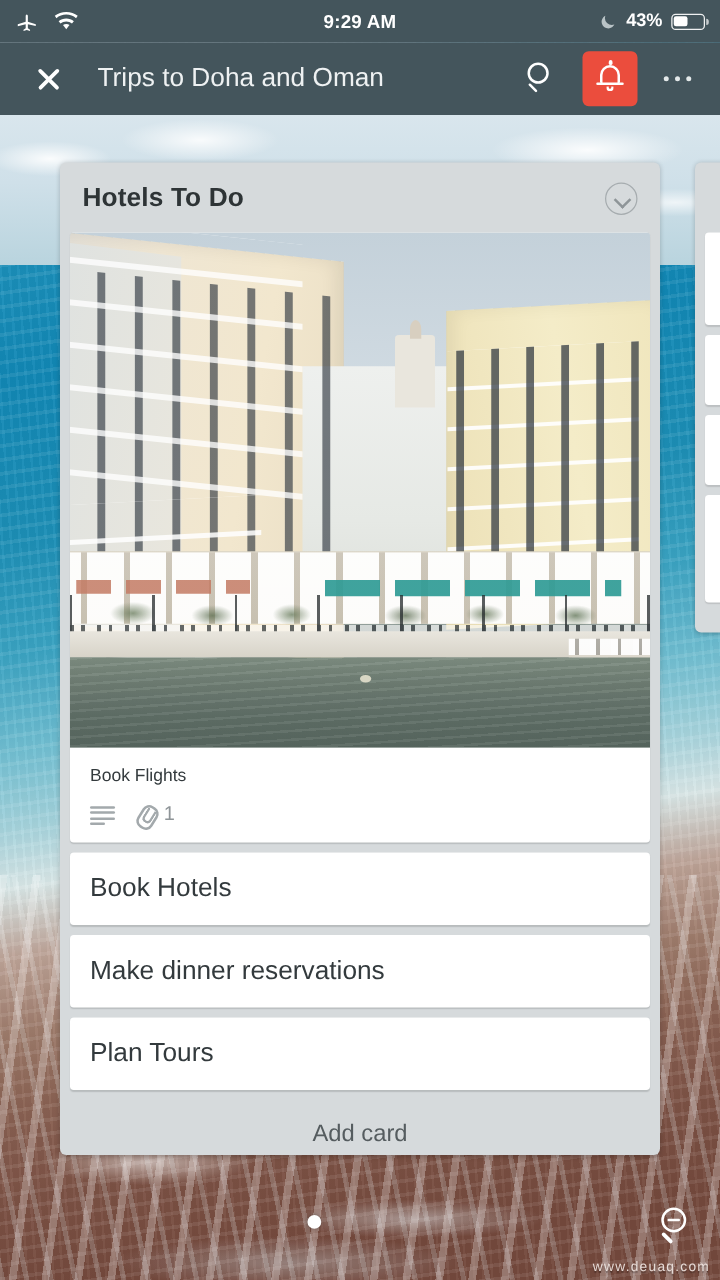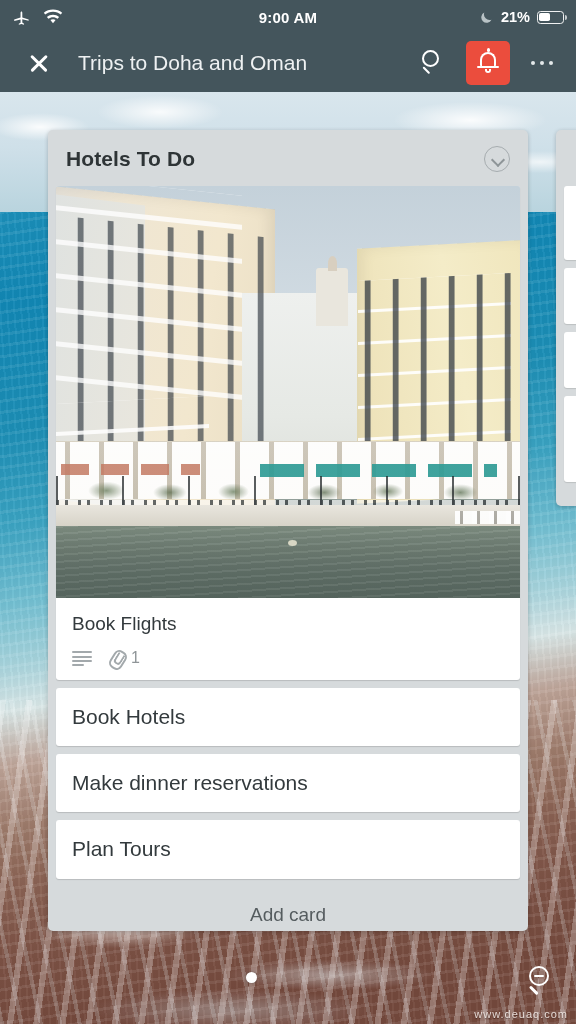--- a/index.html
+++ b/index.html
@@ -341,21 +341,21 @@
     background: linear-gradient(180deg,#e4e0d6,#cfcabd);
   }
   .cc-dockR::after {
     content:""; position:absolute; left:0; right:0; top: 0; height: 34%;
     background: repeating-linear-gradient(90deg,
       rgba(255,255,255,.95) 0 5px, rgba(80,80,80,.35) 5px 8px, rgba(255,255,255,.9) 8px 17px);
   }
 
   .card-body { padding: 14px 16px 12px 16px; }
   .card-title {
-    font-size: 19px; color: #333a3d; line-height: 1.25;
+    font-size: 14px; color: #333a3d; line-height: 1.25;
   }
   .card-badges {
     display: flex; align-items: center; gap: 14px; margin-top: 13px;
   }
   .badge-desc { width: 22px; height: 16px; position: relative; }
   .badge-desc i {
     position: absolute; left: 0; height: 2.2px; background: #a3a9ac; border-radius: 2px; display:block;
   }
   .badge-desc i:nth-child(1){ top: 1px;  width: 20px; }
   .badge-desc i:nth-child(2){ top: 5.3px; width: 20px; }
@@ -533,26 +533,26 @@
     <div class="sb-left">
       <svg width="19" height="19" viewBox="0 0 24 24">
         <path d="M21 14.5l-8-2.6V6.2c0-.9-.5-1.7-1.1-1.7s-1.1.8-1.1 1.7v5.7l-8 2.6v1.8l8-1.9v4.1l-2.2 1.4v1.2l3.3-.8 3.3.8v-1.2L13 18.4v-4.1l8 1.9z" fill="#ffffff"></path>
       </svg>
       <svg width="20" height="16" viewBox="0 0 24 18">
         <path d="M12 16.6l3.1-3.9c-1.7-1.4-4.4-1.4-6.2 0L12 16.6z" fill="#fff"></path>
         <path d="M12 9.3c2.1 0 4 .7 5.5 1.9l1.8-2.3C17.3 7.3 14.8 6.4 12 6.4S6.7 7.3 4.7 8.9l1.8 2.3C8 10 9.9 9.3 12 9.3z" fill="#fff"></path>
         <path d="M12 2.6c3.6 0 6.9 1.3 9.4 3.4L23 3.8C20.1 1.3 16.2 0 12 0S3.9 1.3 1 3.8l1.6 2.2C5.1 3.9 8.4 2.6 12 2.6z" fill="#fff"></path>
       </svg>
     </div>
-    <div class="sb-center">9:00 AM</div>
+    <div class="sb-center">9:29 AM</div>
     <div class="sb-right">
       <svg width="15" height="15" viewBox="0 0 24 24">
         <path d="M20 15.5A9 9 0 0 1 8.5 4 8.6 8.6 0 1 0 20 15.5z" fill="#b9c3c6"></path>
       </svg>
-      <span class="sb-pct">21%</span>
+      <span class="sb-pct">43%</span>
       <span class="batt">
         <span class="batt-fill" id="batt-fill" style="width: 10.32px;"></span>
       </span>
     </div>
   </div>
 
   <div class="toolbar">
     <div class="tb-close"></div>
     <div class="tb-title">Trips to Doha and Oman</div>
     <div class="tb-actions">

